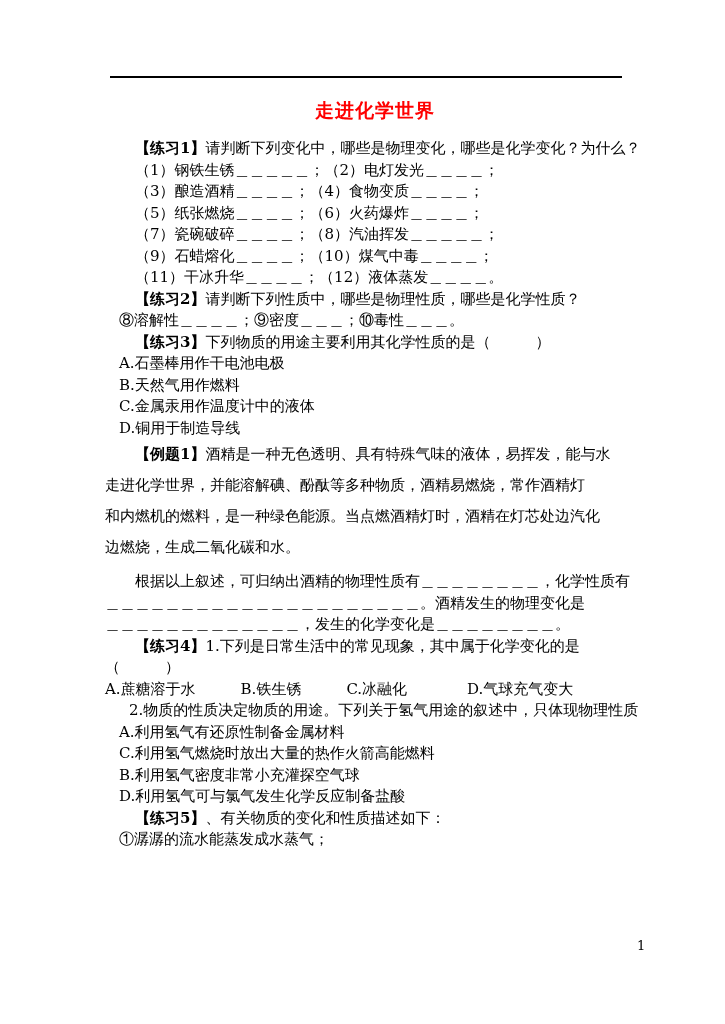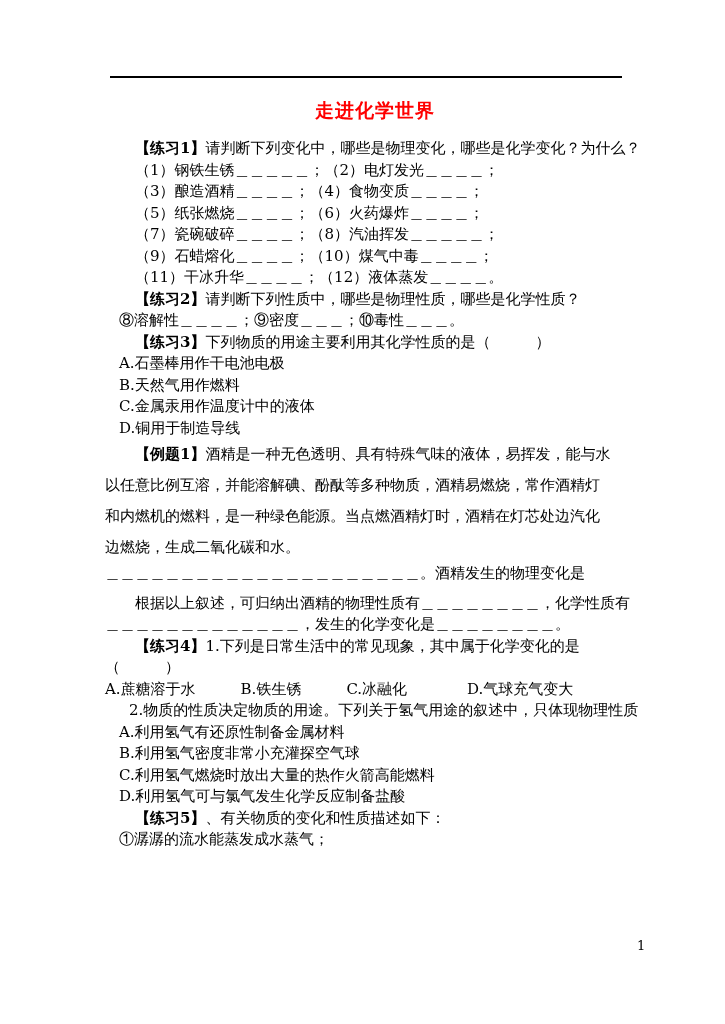--- a/index.html
+++ b/index.html
@@ -83,35 +83,35 @@
     <div class="line indent-2"><span class="bold">【练习2】</span><span>请判断下列性质中，哪些是物理性质，哪些是化学性质？</span></div>
     <div class="line indent-1">⑧溶解性＿＿＿＿；⑨密度＿＿＿；⑩毒性＿＿＿。</div>
 
     <div class="line indent-2"><span class="bold">【练习3】</span><span>下列物质的用途主要利用其化学性质的是（　　　）</span></div>
     <div class="line indent-1">A.石墨棒用作干电池电极</div>
     <div class="line indent-1">B.天然气用作燃料</div>
     <div class="line indent-1">C.金属汞用作温度计中的液体</div>
     <div class="line indent-1">D.铜用于制造导线</div>
 
     <div class="line example-line indent-2"><span class="bold">【例题1】</span><span>酒精是一种无色透明、具有特殊气味的液体，易挥发，能与水</span></div>
-    <div class="line example-line">以任意比例互溶，并能溶解碘、酚酞等多种物质，酒精易燃烧，常作酒精灯</div>
+    <div class="line example-line">走进化学世界，并能溶解碘、酚酞等多种物质，酒精易燃烧，常作酒精灯</div>
     <div class="line example-line">和内燃机的燃料，是一种绿色能源。当点燃酒精灯时，酒精在灯芯处边汽化</div>
     <div class="line example-line">边燃烧，生成二氧化碳和水。</div>
 
+    <div class="line indent-2 mt-8">根据以上叙述，可归纳出酒精的物理性质有＿＿＿＿＿＿＿＿，化学性质有</div>
     <div class="line">＿＿＿＿＿＿＿＿＿＿＿＿＿＿＿＿＿＿＿＿＿。酒精发生的物理变化是</div>
-    <div class="line indent-2 mt-8">根据以上叙述，可归纳出酒精的物理性质有＿＿＿＿＿＿＿＿，化学性质有</div>
     <div class="line">＿＿＿＿＿＿＿＿＿＿＿＿＿，发生的化学变化是＿＿＿＿＿＿＿＿。</div>
 
     <div class="line indent-2"><span class="bold">【练习4】</span><span>1.下列是日常生活中的常见现象，其中属于化学变化的是</span></div>
     <div class="line">（　　　）</div>
     <div class="line">A.蔗糖溶于水　　　B.铁生锈　　　C.冰融化　　　　D.气球充气变大</div>
     <div class="line indent-15">2.物质的性质决定物质的用途。下列关于氢气用途的叙述中，只体现物理性质</div>
     <div class="line indent-1">A.利用氢气有还原性制备金属材料</div>
+    <div class="line indent-1">C.利用氢气燃烧时放出大量的热作火箭高能燃料</div>
     <div class="line indent-1">B.利用氢气密度非常小充灌探空气球</div>
-    <div class="line indent-1">C.利用氢气燃烧时放出大量的热作火箭高能燃料</div>
     <div class="line indent-1">D.利用氢气可与氯气发生化学反应制备盐酸</div>
 
     <div class="line indent-2"><span class="bold">【练习5】</span><span>、有关物质的变化和性质描述如下：</span></div>
     <div class="line indent-1">①潺潺的流水能蒸发成水蒸气；</div>
 
   </div>
 
   <div class="page-number">1</div>
 
 </div>

